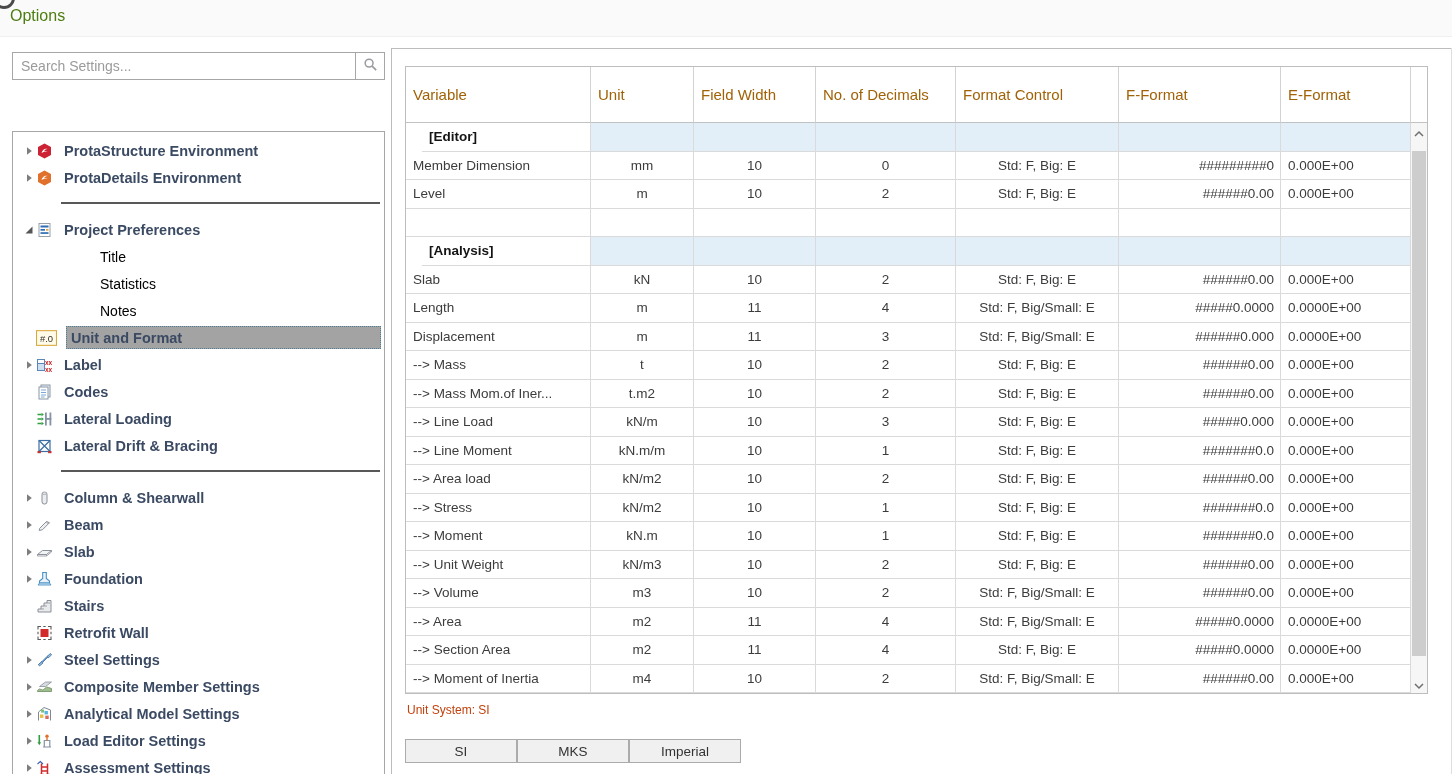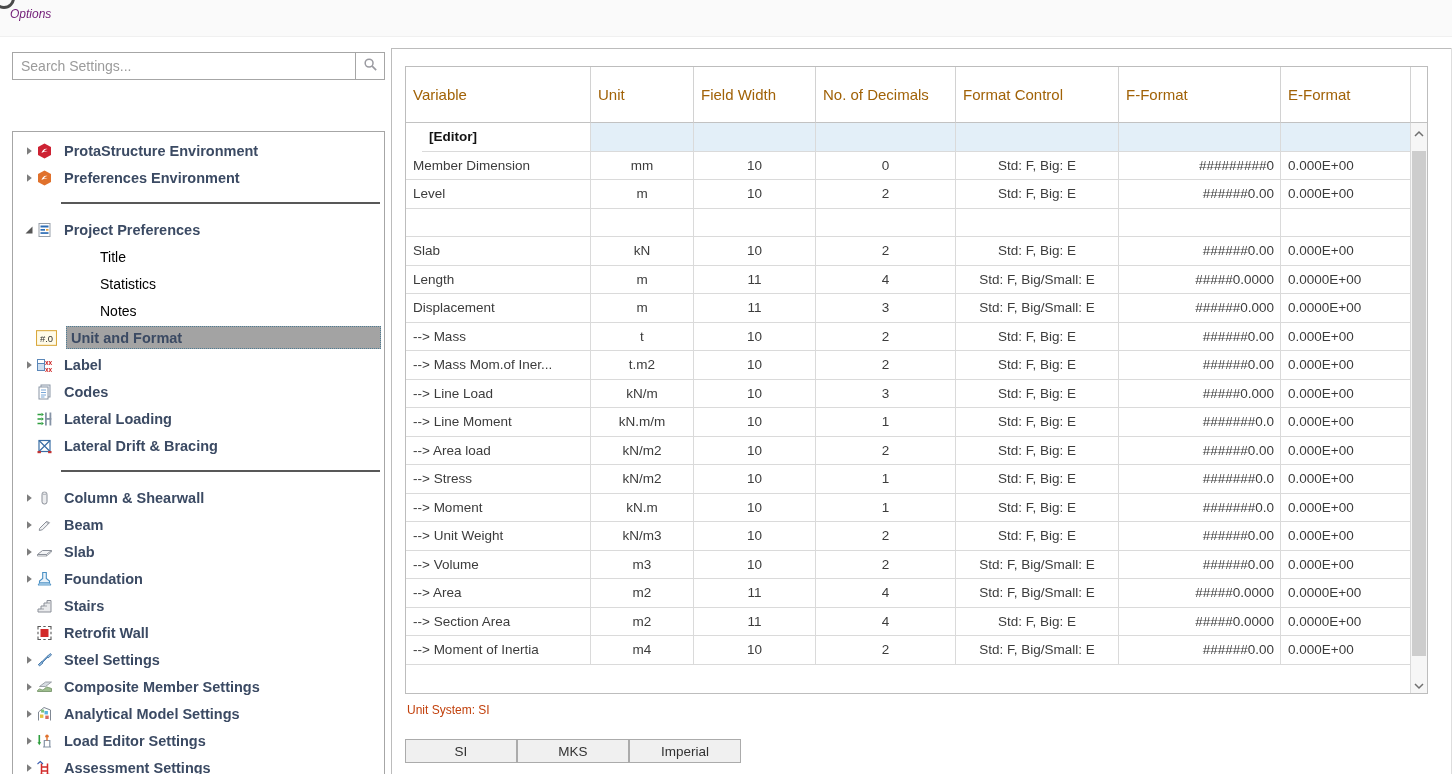--- a/index.html
+++ b/index.html
@@ -6,21 +6,21 @@
   html,body { margin:0; padding:0; }
   body {
     width:1452px; height:774px; position:relative; overflow:hidden;
     background:#ffffff;
     font-family:"Liberation Sans", sans-serif;
     -webkit-font-smoothing:antialiased;
   }
   
   .titlebar { position:absolute; left:0; top:0; width:100%; height:37px; background:#fafafa; border-bottom:1px solid #f0f0f0; }
   .app-icon-frag { position:absolute; left:-7px; top:-13px; width:22px; height:22px; border-radius:50%; border:3px solid #4a4a4a; }
-  .win-title { position:absolute; left:10px; top:7px; font-size:12px; color:#701a75;font-style:italic; }
+  .win-title { position:absolute; left:10px; top:7px; font-size:16px; color:#4d7c0f; }
 
   
   .search-box { position:absolute; left:12px; top:52px; width:373px; height:28px; border:1px solid #a6a6a6; background:#fff; display:flex; }
   .search-box input { flex:1; border:none; outline:none; font-family:inherit; font-size:14px; color:#444; padding:0 8px; background:transparent; }
   .search-box input::placeholder { color:#9b9b9b; }
   .search-btn { width:29px; border:none; border-left:1px solid #a6a6a6; background:#fff; display:flex; align-items:center; justify-content:center; cursor:pointer; padding:0; }
   .search-btn svg { width:15px; height:15px; }
 
   
   .tree-panel { position:absolute; left:12px; top:100px; width:373px; height:672px; border:1px solid #a6a6a6; background:#fff; padding-top:5px; overflow:hidden;margin-top:31px; }
@@ -113,21 +113,21 @@
         <svg viewBox="0 0 10 10">
           <path d="M3 1.2l4.8 3.8L3 8.8z" fill="#7d7d7d"></path>
         </svg>
       </span>
       <span class="icon">
         <svg viewBox="0 0 16 16">
           <polygon points="8,0.5 14.5,4 14.5,12 8,15.5 1.5,12 1.5,4" fill="#e0712c"></polygon>
           <path d="M5 10c1-3 3-5 6-4-2 0-3 1-3.5 2.5C9 8 10.5 8 11 9c-2-.5-4 0-6 1z" fill="#fff"></path>
         </svg>
       </span>
-      <span class="lbl">Preferences Environment</span>
+      <span class="lbl">ProtaDetails Environment</span>
     </div>
     <div class="tree-sep">
       <div class="line"></div>
     </div>
     <div class="tree-item">
       <span class="arrow">
         <svg viewBox="0 0 10 10">
           <path d="M8.5 1.5v7h-7z" fill="#565656"></path>
         </svg>
       </span>
@@ -421,20 +421,29 @@
           <div class="c">0.000E+00</div>
         </div>
         <div class="grid-row">
           <div class="c"></div>
           <div class="c center"></div>
           <div class="c center"></div>
           <div class="c center"></div>
           <div class="c center"></div>
           <div class="c right"></div>
           <div class="c"></div>
+        </div>
+        <div class="grid-row section">
+          <div class="c">[Analysis]</div>
+          <div class="c center sec-bg"></div>
+          <div class="c center sec-bg"></div>
+          <div class="c center sec-bg"></div>
+          <div class="c center sec-bg"></div>
+          <div class="c right sec-bg"></div>
+          <div class="c sec-bg"></div>
         </div>
         <div class="grid-row">
           <div class="c">Slab</div>
           <div class="c center">kN</div>
           <div class="c center">10</div>
           <div class="c center">2</div>
           <div class="c center">Std: F, Big: E</div>
           <div class="c right">######0.00</div>
           <div class="c">0.000E+00</div>
         </div>

